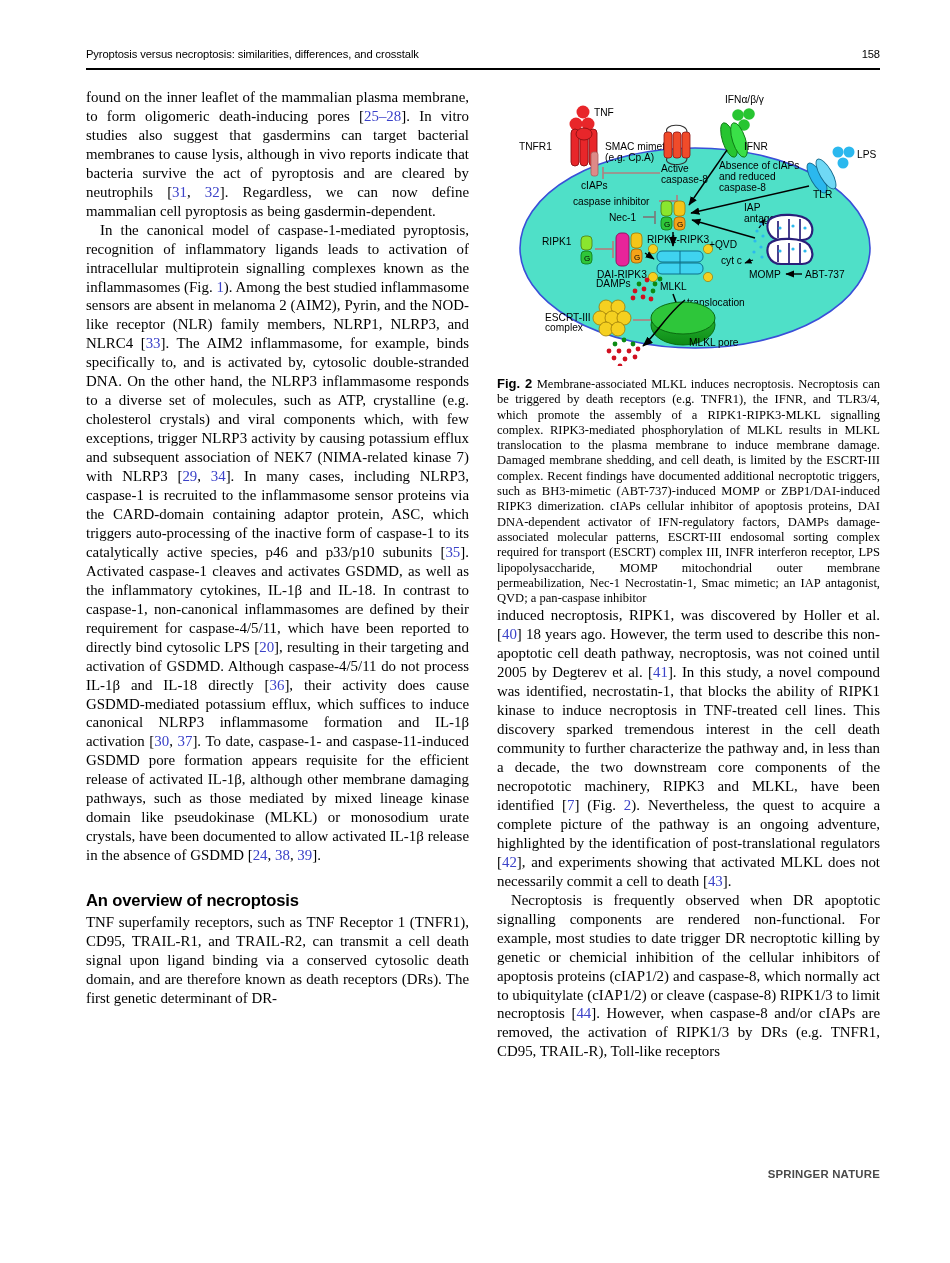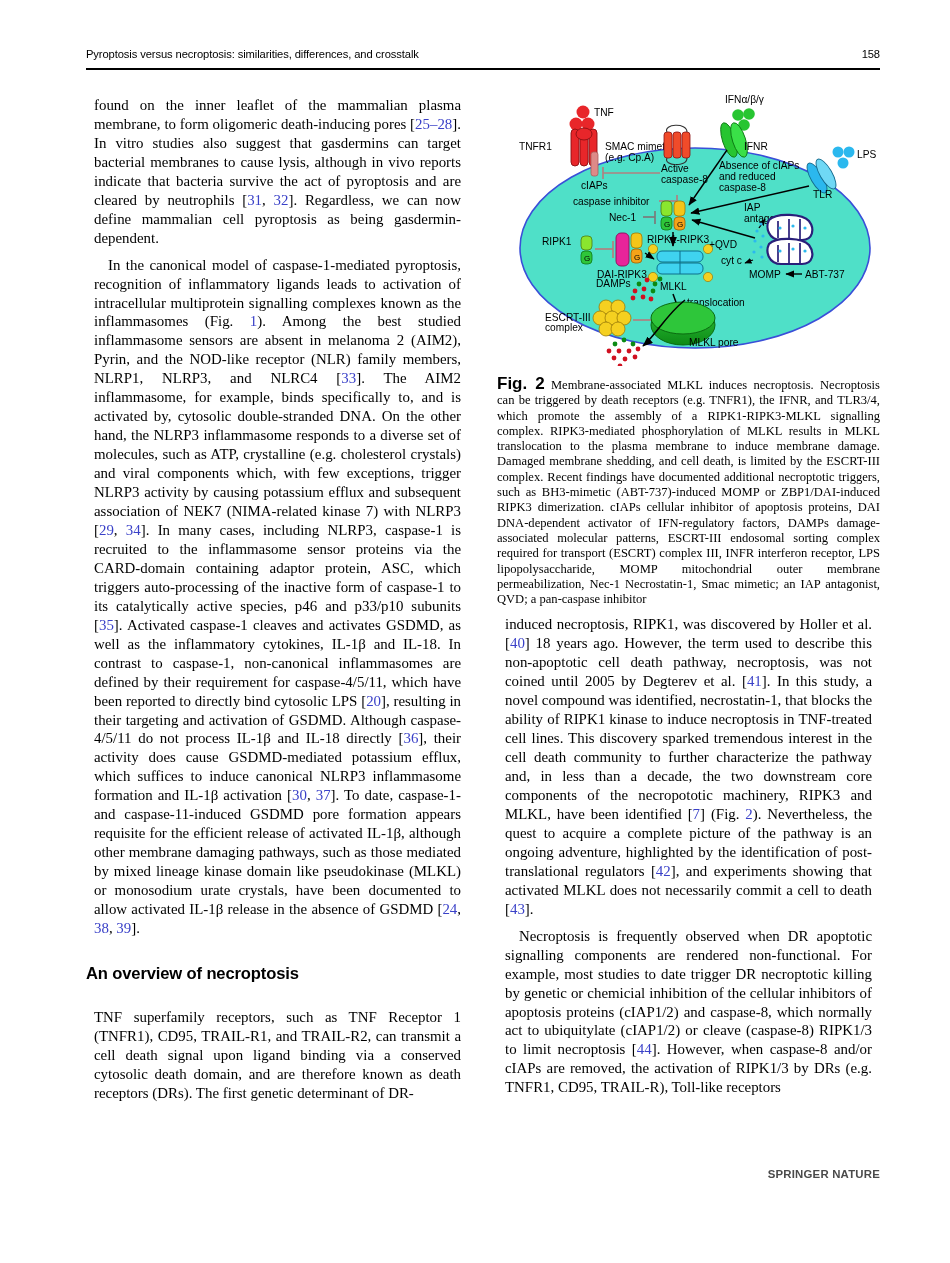--- a/index.html
+++ b/index.html
@@ -48,38 +48,38 @@
     left: 78px; top: 88px;
     width: 383px;
   }
   .col-right {
     position: absolute;
     left: 489px; top: 88px;
     width: 383px;
   }
 
   p.body {
-    margin: 8px;
+    margin: 0;
     font-size: 14.9px;
     line-height: 18.95px;
     text-align: justify;
     text-indent: 0;
     hyphens: manual;
     -webkit-hyphens: manual;
   }
   p.body.indent { text-indent: 14px; }
   p.body + p.body { margin-top: 0; }
 
   .ref { color: #3a41c8; }
 
   h2.section {
     font-family: "Liberation Sans", sans-serif;
     font-size: 16.6px;
     font-weight: bold;
-    margin: 26px 0 24px 0;
+    margin: 26px 0 2px 0;
     letter-spacing: -0.15px;
   }
 
   
   .figure-box {
     position: relative;
     width: 383px;
     height: 278px;
     margin-bottom: 10px;
   }
@@ -87,21 +87,21 @@
 
   p.caption {
     margin: 0;
     font-size: 12.55px;
     line-height: 15.3px;
     text-align: justify;
   }
   p.caption .figlabel {
     font-family: "Liberation Sans", sans-serif;
     font-weight: bold;
-    font-size: 17px;
+    font-size: 13px;
   }
 
   .after-fig { margin-top: 14px; }
 
   
   .footer-logo {
     position: absolute;
     right: 78px;
     top: 1168px;
     font-family: "Liberation Sans", sans-serif;

